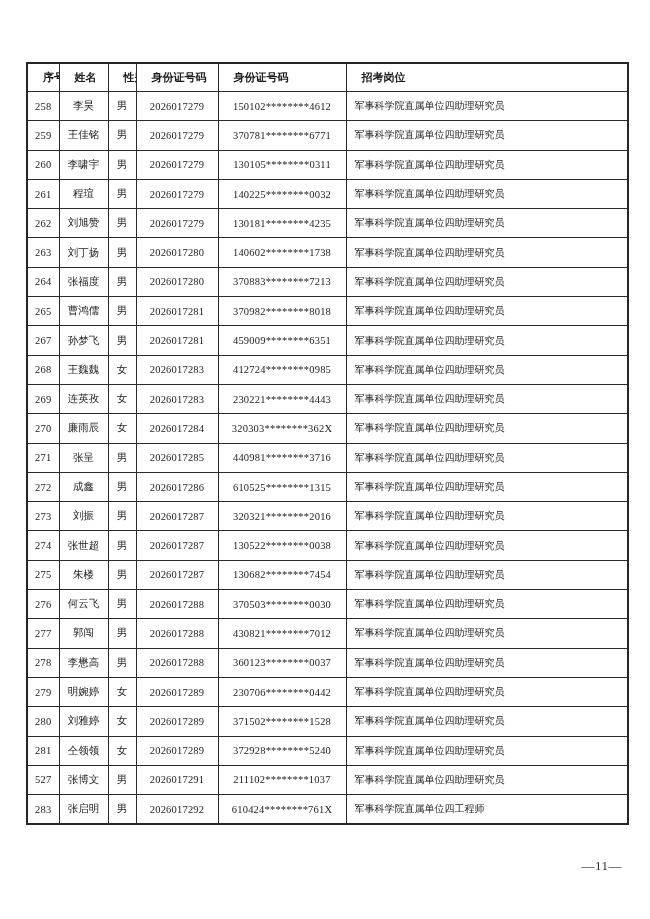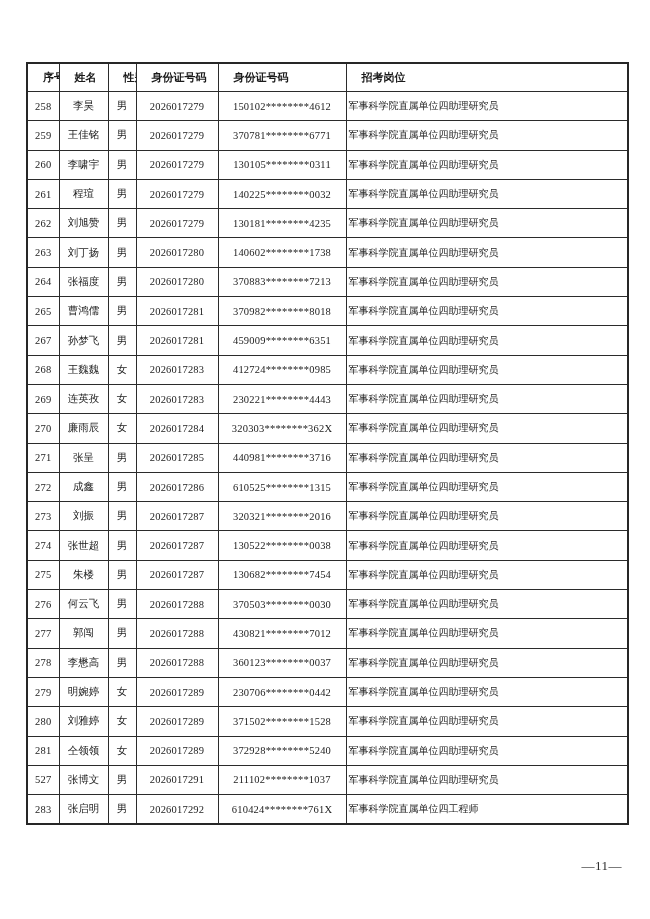--- a/index.html
+++ b/index.html
@@ -52,21 +52,21 @@
     color: #222222;
   }
   col.c-no   { width: 32px; }
   col.c-name { width: 49px; }
   col.c-sex  { width: 28px; }
   col.c-code { width: 82px; }
   col.c-id   { width: 128px; }
   col.c-pos  { width: 282px; }
   table.roster tbody td.cell-pos {
     text-align: left;
-    padding-left: 2px;
+    padding-left: 8px;
     font-size: 10px;
     letter-spacing: 0px;
   }
   table.roster tbody td.cell-id,
   table.roster tbody td.cell-code,
   table.roster tbody td.cell-no {
     font-family: "Liberation Serif", "DejaVu Serif", serif;
     letter-spacing: 0.2px;
   }
   .page-number {

